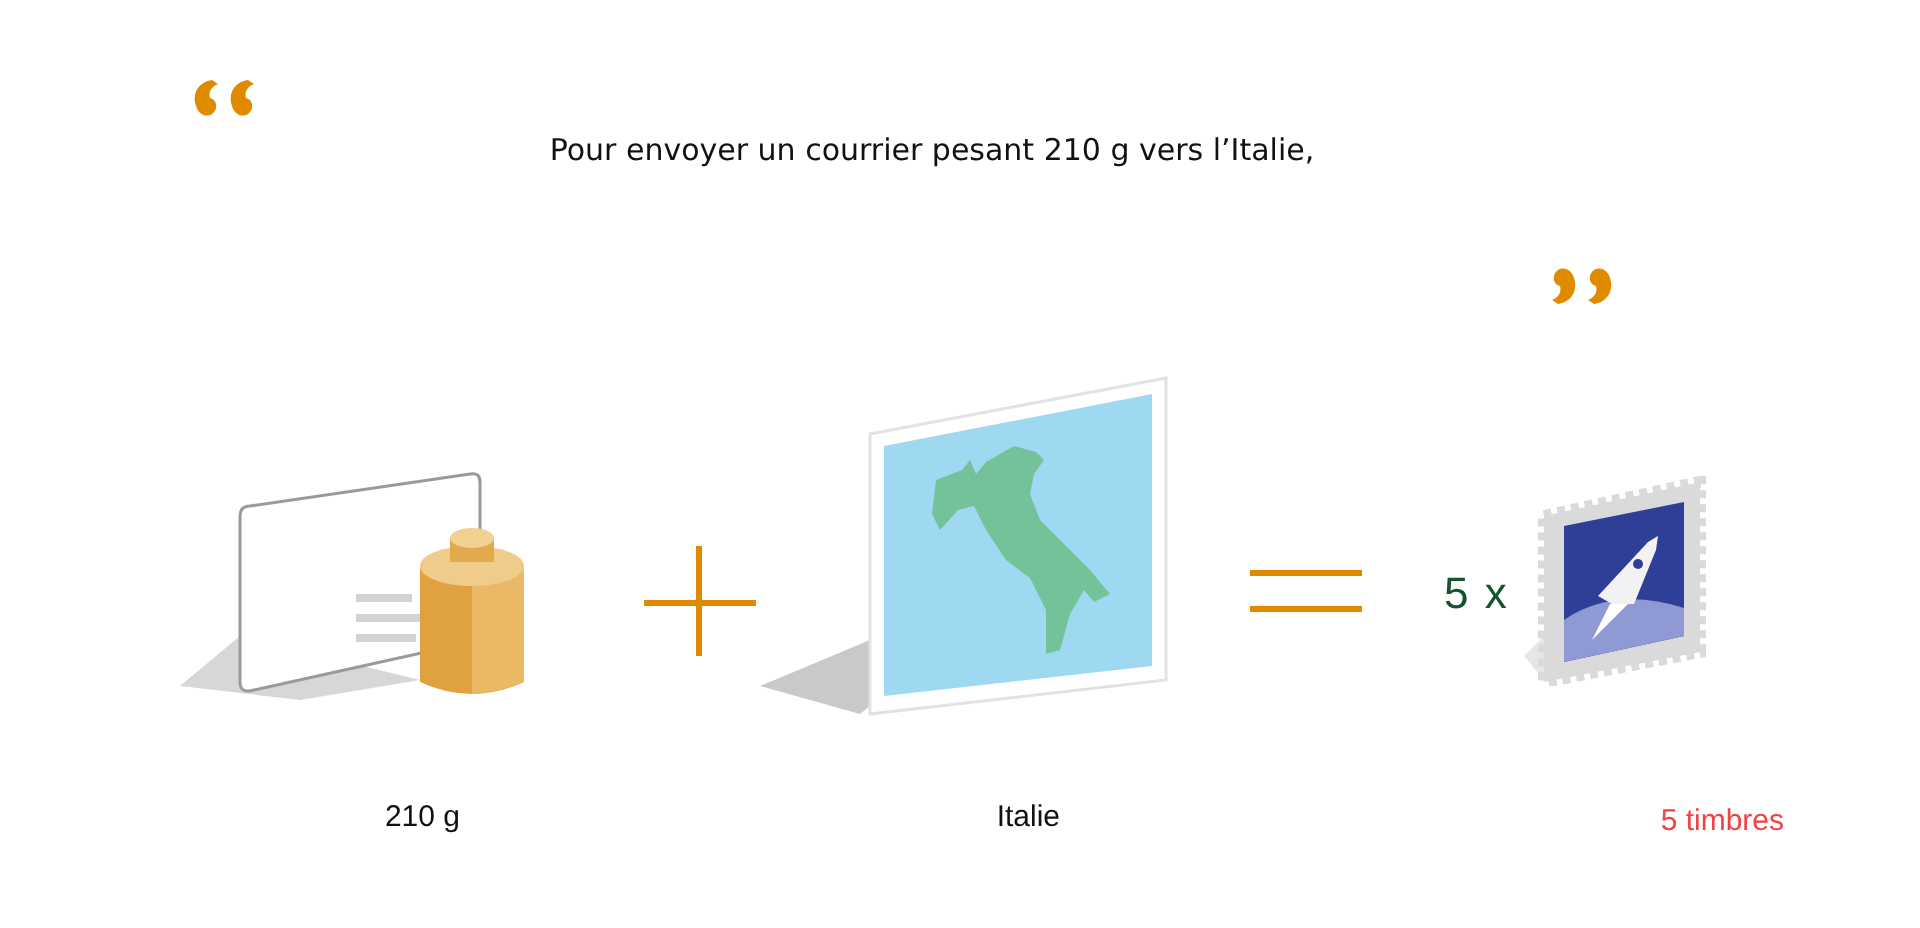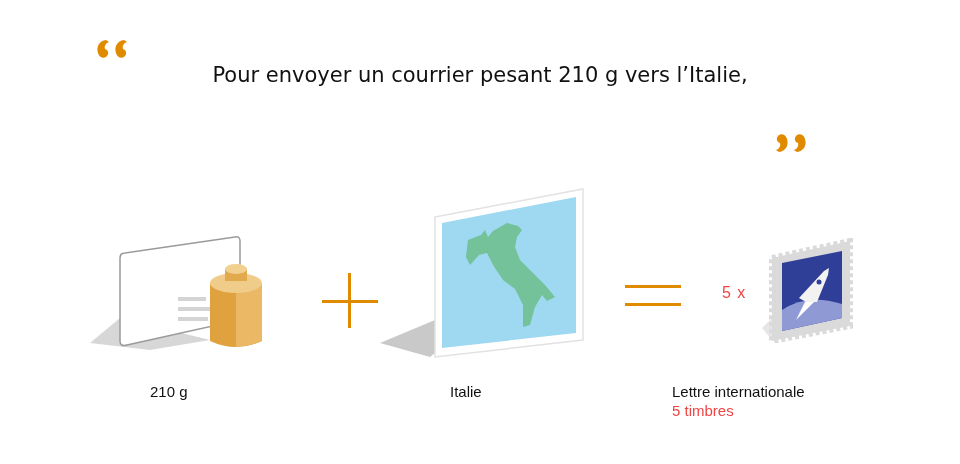--- a/index.html
+++ b/index.html
@@ -1,28 +1,28 @@
 <!DOCTYPE html>
 <html><head>
 <meta charset="utf-8">
 <style>
   html, body { margin: 0; padding: 0; background: #ffffff; }
   body { width: 960px; height: 464px; position: relative; overflow: hidden;
          font-family: "DejaVu Sans", sans-serif; color: #111; }
   .quote-open { position: absolute; left: 96px; top: 38px; }
   .quote-close { position: absolute; left: 771px; top: 124px; }
-  .headline { position: absolute; left: 120px; top: 60px; width: 720px; text-align: center;
-              font-size: 21px; line-height: 30px; color: #111; }
+  .headline { position: absolute; left: 106px; top: 60px; width: 720px; text-align: center;
+              font-size: 15px; line-height: 30px; color: #111; }
   .headline div { white-space: nowrap; }
   .illus { position: absolute; }
   .label { position: absolute; font-family: "Liberation Sans", sans-serif; font-size: 15px;
-           color: #111; text-align: left; }
+           color: #111; text-align: right; margin-top: 17px; }
   .label .sub { color: #ef4444; }
   .five-x { position: absolute; left: 722px; top: 284px; font-family: "Liberation Sans", sans-serif;
-            font-size: 16px; color: #ef4444; letter-spacing: 1px; }
+            font-size: 22px; color: #14532d; letter-spacing: 1px; }
 </style>
 </head>
 <body>
 
 <svg class="quote-open" width="38" height="30" viewBox="0 0 38 30">
   <path d="M10 2 C3 3 0 9 2 15 C3 19 7 21 10 19 C13 17 13 12 9 11 C8 8 10 5 13 4 Z" fill="#e08a00"></path>
   <path d="M28 2 C21 3 18 9 20 15 C21 19 25 21 28 19 C31 17 31 12 27 11 C26 8 28 5 31 4 Z" fill="#e08a00"></path>
 </svg>
 
 <div class="headline">
@@ -75,15 +75,14 @@
   <polygon points="20,25 80,13 80,80 20,93" fill="#2f3f98"></polygon>
   <path d="M20 72 Q45 55 80 66 L80 80 L20 93 Z" fill="#8f9ad4"></path>
   <polygon points="37,60 62,33 67,30 66,37 55,64 44,64" fill="#f2f2f2"></polygon>
   <polygon points="43,64 52,64 34,82" fill="#ffffff"></polygon>
   <circle cx="57" cy="44" r="2.5" fill="#2f3f98"></circle>
 </svg>
 
 <div class="label" style="left:150px; top:383px; width:80px;">210 g</div>
 <div class="label" style="left:450px; top:383px; width:80px;">Italie</div>
 <div class="label" style="left:672px; top:383px; width:220px;">
-  <div>Lettre internationale</div>
   <div class="sub" style="margin-top:2px;">5 timbres</div>
 </div>
 
 </body></html>

